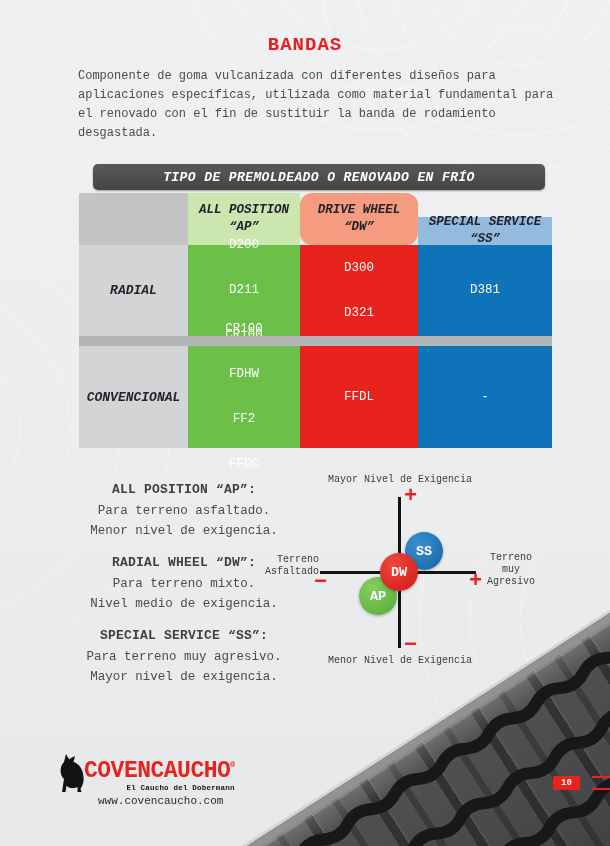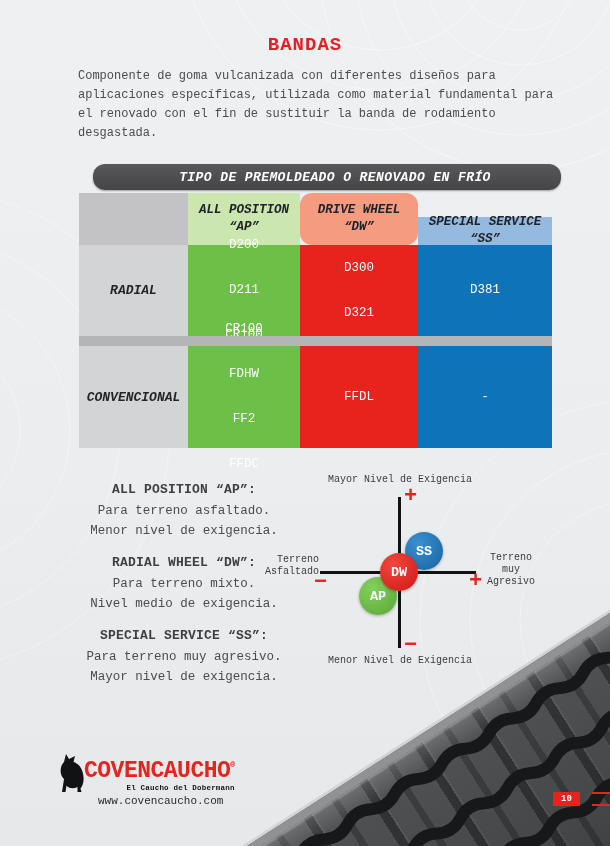--- a/index.html
+++ b/index.html
@@ -6,24 +6,24 @@
   .page{position:relative;width:610px;height:846px;overflow:hidden;
         background:linear-gradient(180deg,#eff0f2 0%,#ebedef 55%,#e6e8ea 100%);
         font-family:Liberation Mono, monospace;}
   .decor{position:absolute;inset:0;pointer-events:none;}
 
   .title{position:absolute;left:0;top:34px;width:100%;text-align:center;
          font-size:19px;font-weight:bold;letter-spacing:1px;color:#e81e22;}
   .intro{position:absolute;left:78px;top:55px;width:486px;font-size:12px;
          line-height:19px;color:#4b4c4e;}
 
-  .banner{position:absolute;left:93px;top:164px;width:452px;height:26px;border-radius:12px;
+  .banner{position:absolute;left:93px;top:164px;width:452px;height:26px;border-radius:5px;
           background:linear-gradient(180deg,#58585a,#454547);display:flex;align-items:center;justify-content:center;
           color:#fff;font-size:13px;font-weight:bold;font-style:italic;letter-spacing:.4px;
-          box-shadow:0 1px 2px rgba(0,0,0,.35);padding-left:16px;}
+          box-shadow:0 1px 2px rgba(0,0,0,.35);}
 
   .grid{position:absolute;left:79px;top:193px;width:473px;display:grid;
         grid-template-columns:109px 112px 118px 134px;
         grid-template-rows:52px 91px 10px 102px;}
   .cell{display:flex;flex-direction:column;align-items:center;justify-content:center;}
   .hblank{background:#c3c3c5;}
   .hcell{font-size:12.5px;font-weight:bold;font-style:italic;color:#21232c;line-height:17px;text-align:center;}
   .h-ap{background:#cbe6ae;} .h-dw{background:#f49b80;border-radius:12px;} .h-ss{background:#95badf;margin-top:24px;}
   .rowlabel{background:#d3d4d6;font-size:13px;font-weight:bold;font-style:italic;color:#232428;}
   .sep{grid-column:1 / -1;background:#b3b5b7;}
@@ -65,21 +65,21 @@
   .tread svg{position:absolute;inset:0;}
 
   .footer-logo{position:absolute;left:54px;top:752px;z-index:2;}
   .logo-row{display:flex;align-items:flex-end;}
   .wordstack{margin-left:-4px;}
   .word{font-size:23px;font-weight:bold;letter-spacing:-.5px;color:#e8231d;line-height:24px;white-space:nowrap;}
   .word sup{font-size:8px;vertical-align:10px;}
   .tagline{text-align:right;font-size:7.5px;font-weight:bold;color:#161617;margin-top:1px;letter-spacing:.2px;}
   .url{margin:3px 0 0 44px;font-size:11px;color:#28292b;}
 
-  .pagenum{position:absolute;left:553px;top:792px;width:57px;height:14px;display:flex;z-index:4;gap:12px;}
+  .pagenum{position:absolute;left:553px;top:776px;width:57px;height:14px;display:flex;z-index:4;gap:12px;}
   .pn-box{width:27px;height:14px;background:#e8231d;color:#fff;font-size:9px;font-weight:bold;
           display:flex;align-items:center;justify-content:center;}
   .pn-line{flex:1;height:14px;box-sizing:border-box;border-top:2px solid #e8231d;border-bottom:2px solid #e8231d;}
 </style>
 </head>
 <body>
 
 <div class="page">
 
   <svg class="decor" viewBox="0 0 610 846">

